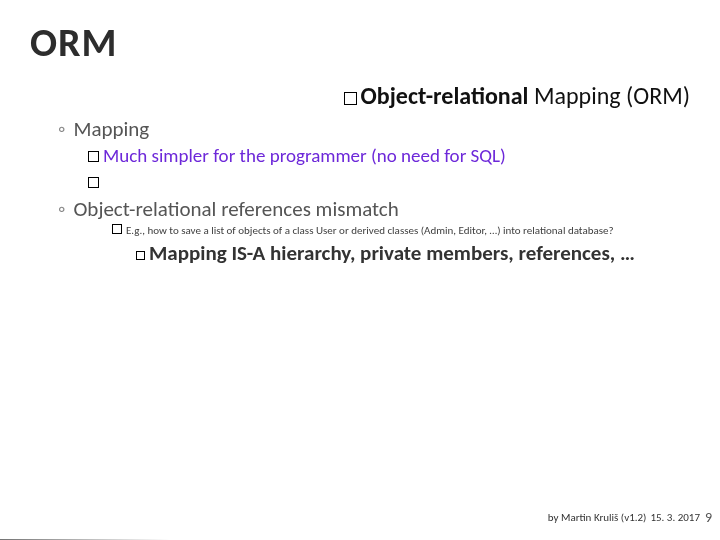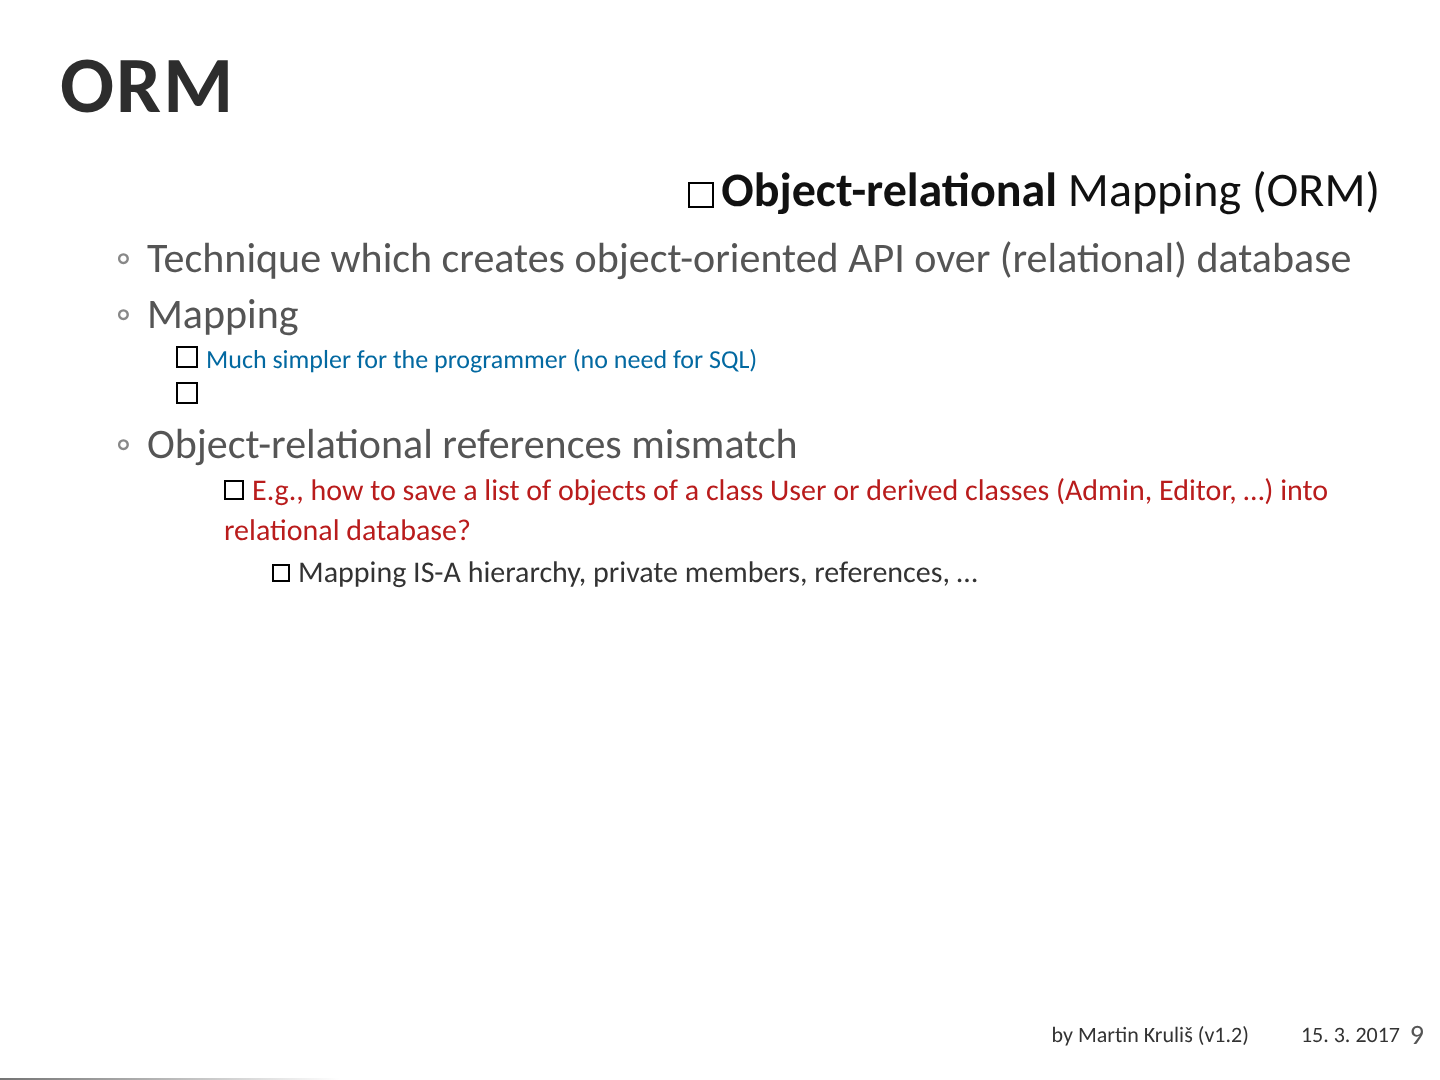--- a/index.html
+++ b/index.html
@@ -53,46 +53,47 @@
     color: #555;
     margin: 2px 0 2px 28px;
     line-height: 1.25;
   }
   .l2::before {
     content: "\25E6";
     margin-right: 8px;
     color: #888;
   }
   .l3row {
-    font-size: 13px;
-    color: #0369a1;
+    font-size: 19px;
+    color: #6d28d9;
     margin: 2px 0 2px 58px;
     line-height: 1.25;
   }
   .l4row {
-    font-size: 15px;
-    color: #b91c1c;
+    font-size: 11px;
+    color: #404040;
     margin: 2px 0 2px 82px;
     line-height: 1.3;
   }
   .l5row {
-    font-size: 15px;
+    font-size: 21px;
     color: #333;
     margin: 2px 0 2px 106px;
     line-height: 1.3;
+    font-weight: bold;
   }
   .footer {
     position: absolute;
     bottom: 16px;
     right: 20px;
     font-size: 11px;
     color: #333;
     display: flex;
     align-items: baseline;
-    gap: 26px;
+    gap: 4px;
   }
   .pagenum {
     position: absolute;
     bottom: 14px;
     right: 8px;
     font-size: 14px;
     color: #555;
   }
   .underline-accent {
     position: absolute;
@@ -106,21 +107,20 @@
 </head>
 <body>
 
 <div class="slide">
   <div class="title">ORM</div>
 
   <div class="h1">
     <span class="sq l1"></span><span class="bold">Object-relational</span><span> Mapping (ORM)</span>
   </div>
 
-  <div class="l2">Technique which creates object-oriented API over (relational) database</div>
   <div class="l2">Mapping</div>
 
   <div class="l3row">
     <span class="sq l3"></span><span>Much simpler for the programmer (no need for SQL)</span>
   </div>
   <div class="l3row">
     <span class="sq l3"></span>
   </div>
 
   <div class="l2">Object-relational references mismatch</div>

